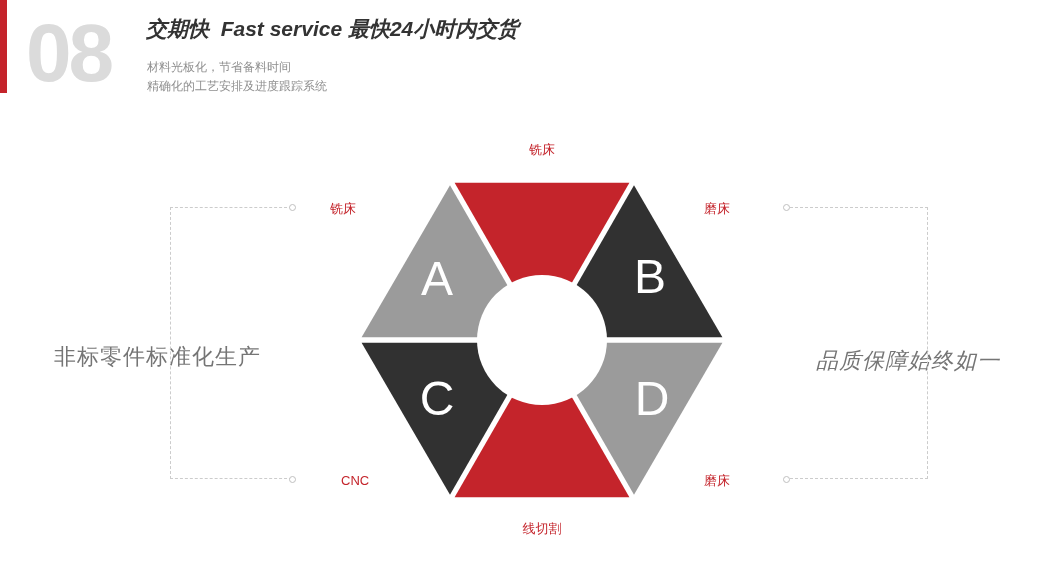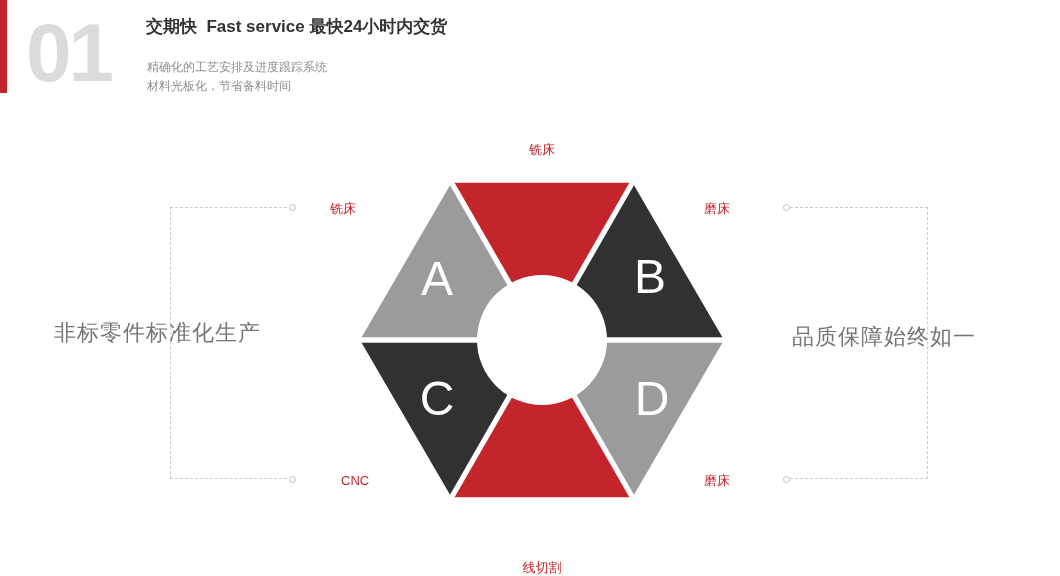--- a/index.html
+++ b/index.html
@@ -24,33 +24,34 @@
 
   
   .accent-bar{position:absolute;left:0;top:0;width:7px;height:93px;background:var(--red);}
   .big-index{
     position:absolute;left:26px;top:14px;
     font-size:82px;font-weight:700;line-height:0.95;letter-spacing:-3px;
     color:var(--light);
   }
   .title{
     position:absolute;left:146px;top:15px;
-    font-size:17px;font-weight:700;color:var(--heading);
+    font-size:21px;font-weight:700;color:var(--heading);
     white-space:pre;
+    font-style:italic;
   }
   .bullets{position:absolute;left:147px;top:58px;}
   .bullet{font-size:12px;line-height:19px;color:var(--muted);}
 
   
   .caption{
     position:absolute;font-size:22px;color:var(--caption);
-    letter-spacing:1px;white-space:nowrap;
+    letter-spacing:1px;white-space:nowrap;margin-top:24px;
   }
   .caption.left{left:54px;top:318px;}
-  .caption.right{left:792px;top:322px;}
+  .caption.right{left:816px;top:322px;font-style:italic;}
 
   
   .bracket{position:absolute;top:207px;height:272px;}
   .bracket.left{
     left:170px;width:122px;
     border-left:1px dashed var(--dash);
     border-top:1px dashed var(--dash);
     border-bottom:1px dashed var(--dash);
   }
   .bracket.right{
@@ -79,37 +80,37 @@
   }
   .center-disc{fill:#ffffff;}
 
   
   .mlabel{
     position:absolute;font-size:13px;color:var(--red);
     white-space:nowrap;line-height:18px;
   }
   .mlabel.center{left:332px;width:420px;text-align:center;}
   .mlabel.top{top:141px;}
-  .mlabel.bottom{top:559px;}
+  .mlabel.bottom{top:520px;}
   .mlabel.left-top{left:330px;top:200px;}
   .mlabel.right-top{left:704px;top:200px;}
   .mlabel.left-bottom{left:341px;top:472px;}
   .mlabel.right-bottom{left:704px;top:472px;}
 </style>
 </head>
 <body>
 
 <div class="slide">
 
   <div class="accent-bar"></div>
-  <div class="big-index">01</div>
+  <div class="big-index">08</div>
   <div class="title">交期快  Fast service 最快24小时内交货</div>
   <div class="bullets">
+    <div class="bullet">材料光板化，节省备料时间</div>
     <div class="bullet">精确化的工艺安排及进度跟踪系统</div>
-    <div class="bullet">材料光板化，节省备料时间</div>
   </div>
 
   <div class="caption left">非标零件标准化生产</div>
   <div class="caption right">品质保障始终如一</div>
 
   <div class="bracket left"></div>
   <div class="bracket right"></div>
   <div class="node lt"></div>
   <div class="node lb"></div>
   <div class="node rt"></div>

